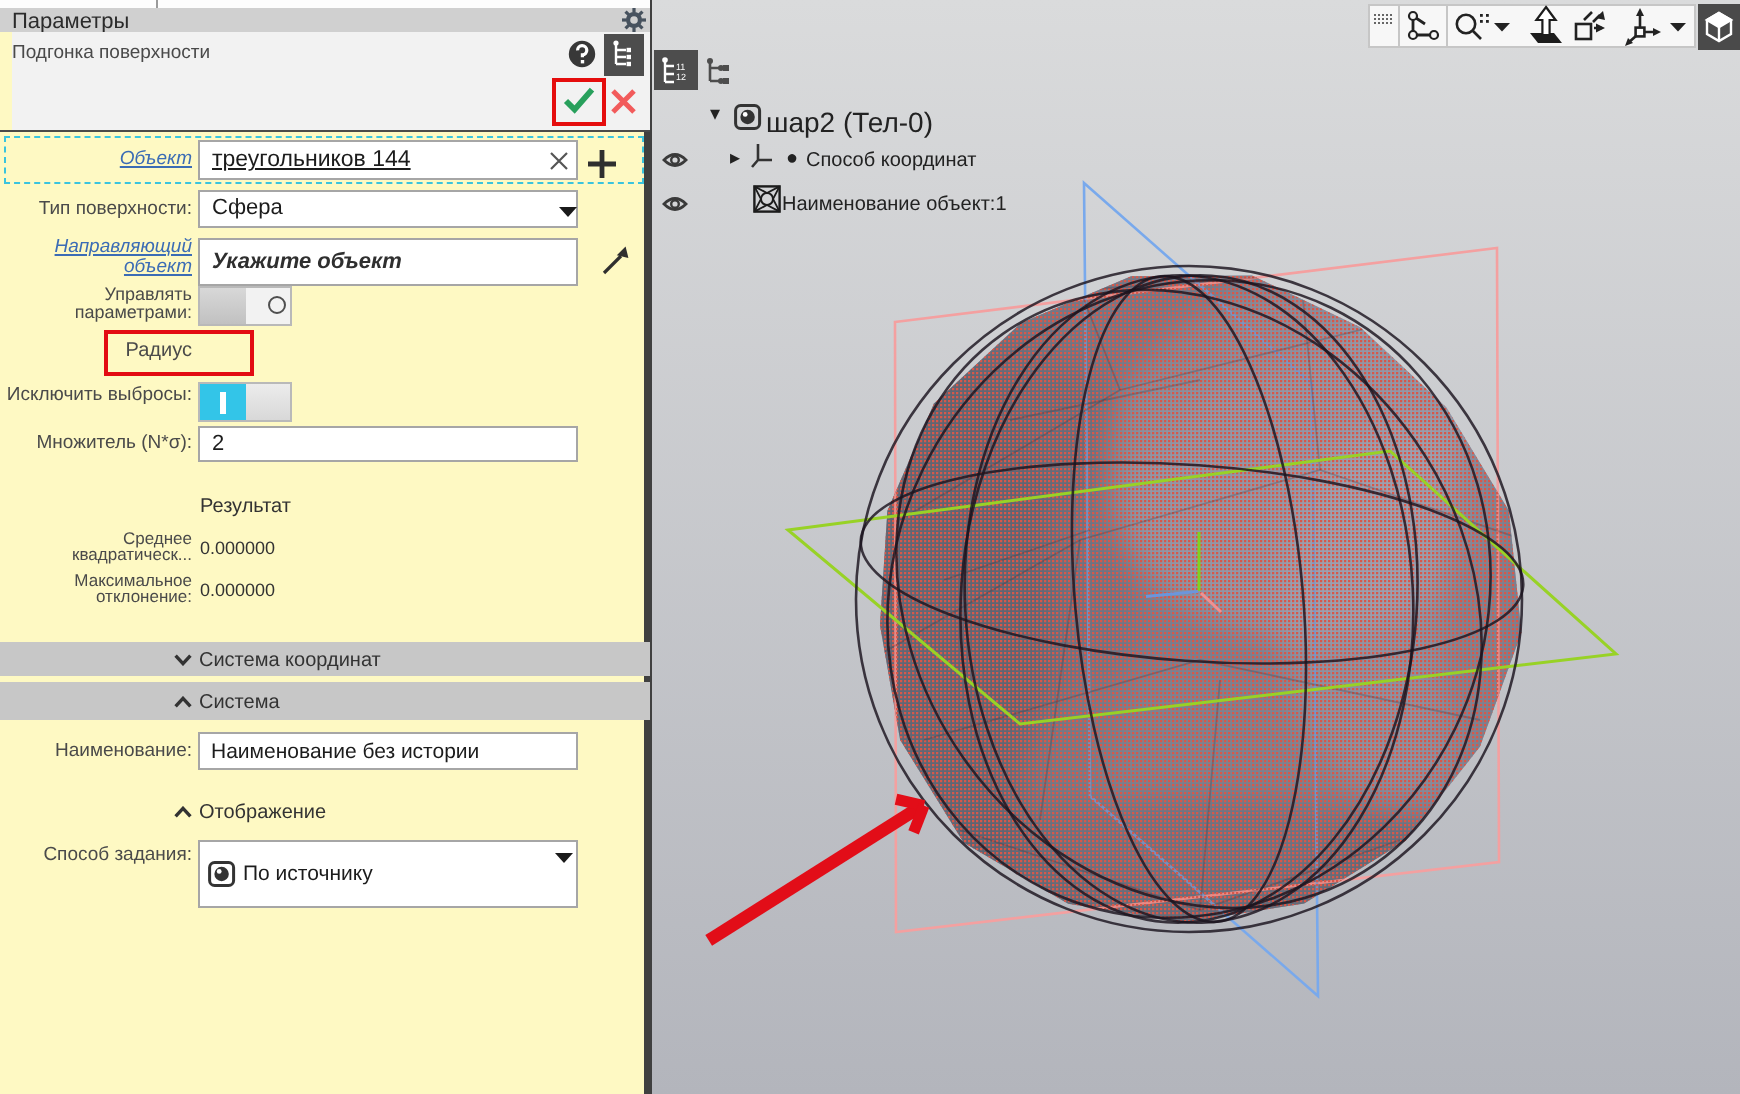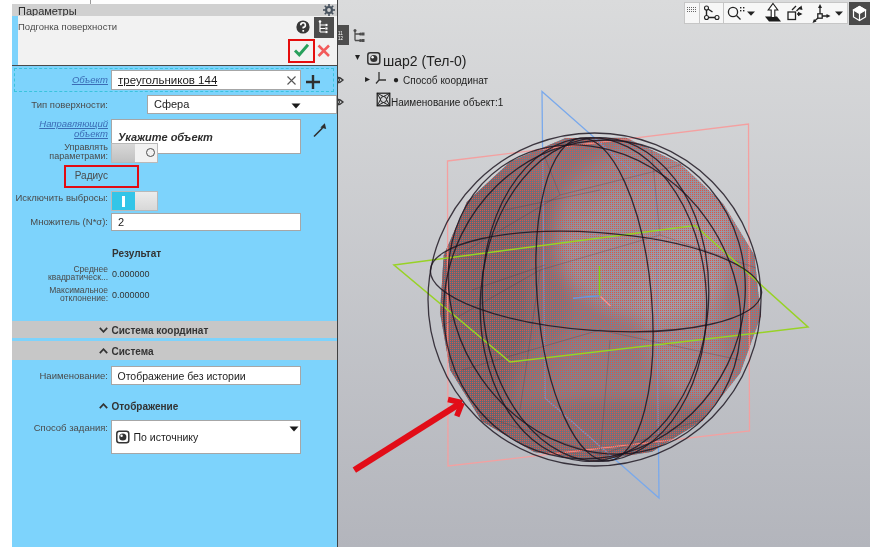--- a/index.html
+++ b/index.html
@@ -1,29 +1,29 @@
 <!DOCTYPE html>
 <html><head><meta charset="utf-8">
 <style>
  * { margin:0; padding:0; box-sizing:border-box; }
  html,body { width:870px; height:547px; overflow:hidden;
    font-family:"Liberation Sans", sans-serif; }
  .abs { position:absolute; }
  #viewport { position:absolute; left:326px; top:0; width:544px; height:547px;
    background:linear-gradient(#dadbdc, #b3b5bc); }
- #panel { position:absolute; left:12px; top:0; width:326px; height:547px;
-   background:#7dd3fc; border-right:1px solid #404040; }
+ #panel { position:absolute; left:0; top:0; width:326px; height:547px;
+   background:#fef9c3; border-right:4px solid #404040; }
  .lbl { position:absolute; color:#4a4a4a; font-size:9.5px; line-height:10px;
    text-align:right; white-space:nowrap; left:-80px; width:176px; }
  .lbl2 { position:absolute; color:#4a4a4a; font-size:8.5px; line-height:8px;
    text-align:right; left:-80px; width:176px; }
  .link { color:#3b6cb5; font-style:italic; text-decoration:underline; }
  .inp { position:absolute; background:#fff; border:1px solid #a6a6a6; font-size:11px;
     color:#1c1c1c; padding-left:6px; display:flex; align-items:center; white-space:nowrap; }
- .bold { font-weight:bold; color:#333; }
+ .bold { font-weight:normal; color:#333; }
 </style></head>
 <body>
 
 <div id="viewport"></div>
 
 <svg width="870" height="547" viewBox="0 0 870 547" style="position:absolute;left:0;top:0">
  <defs>
   <pattern id="dots" width="2" height="2" patternUnits="userSpaceOnUse">
     <rect x="0" y="0" width="1.12" height="1.12" fill="#d7584a"></rect>
   </pattern>
@@ -285,27 +285,27 @@
   <div class="lbl link" style="top:75px;">Объект</div>
   <div class="inp" style="left:99px;top:70px;width:190px;height:20px;font-size:11.5px;text-decoration:underline;">треугольников 144</div>
   <svg class="abs" style="left:274px;top:75px" width="11" height="11" viewBox="0 0 11 11">
     <path d="M1.5,1.5 L9.5,9.5 M9.5,1.5 L1.5,9.5" stroke="#555" stroke-width="1.1"></path>
   </svg>
   <svg class="abs" style="left:293px;top:73.5px" width="16" height="16" viewBox="0 0 16 16">
     <path d="M8,1 L8,15 M1,8 L15,8" stroke="#2f2f2f" stroke-width="2.4"></path>
   </svg>
 
   <div class="lbl" style="top:99.5px;">Тип поверхности:</div>
-  <div class="inp" style="left:99px;top:94.5px;width:190px;height:19.5px;margin-left:36px;">Сфера</div>
+  <div class="inp" style="left:99px;top:94.5px;width:190px;height:19.5px;">Сфера</div>
   <svg class="abs" style="left:278.5px;top:102.5px" width="10" height="6" viewBox="0 0 10 6">
       <path d="M0.5,0.5 L9.5,0.5 L5,5.5 Z" fill="#1a1a1a"></path>
     </svg>
 
   <div class="lbl link" style="top:118.5px;line-height:10px;font-size:9.5px;">Направляющий<br>объект</div>
-  <div class="inp" style="left:99px;top:119px;width:190px;height:35px;font-style:italic;font-weight:bold;color:#2f2f2f;">Укажите объект</div>
+  <div class="inp" style="left:99px;top:119px;width:190px;height:24px;font-style:italic;font-weight:bold;color:#2f2f2f;">Укажите объект</div>
   <svg class="abs" style="left:299px;top:121px" width="18" height="18" viewBox="0 0 18 18">
     <path d="M3,15.5 L11.5,7" stroke="#2f2f2f" stroke-width="1.6"></path>
     <polygon points="13.8,2.2 15.2,8 9.4,6.6" fill="#2f2f2f"></polygon>
   </svg>
 
   <div class="lbl2" style="top:142.5px;line-height:9.5px;font-size:9px;">Управлять<br>параметрами:</div>
   <div class="abs" style="left:99px;top:143px;width:47px;height:20px;border:1px solid #b9b9b9;background:#f2f2f2">
     <div class="abs" style="left:0;top:0;width:23px;height:18px;background:linear-gradient(#d8d8d8,#c1c1c1)"></div>
     <div class="abs" style="left:33.5px;top:4px;width:9px;height:9px;border:1.8px solid #4f4f4f;border-radius:50%"></div>
   </div>
@@ -335,21 +335,21 @@
     </svg>
   <div class="abs bold" style="left:99.5px;top:324.5px;font-size:10px;">Система координат</div>
 
   <div class="abs" style="left:0;top:341px;width:325px;height:19px;background:#c7c7c7"></div>
   <svg class="abs" style="left:87px;top:347.5px" width="9" height="6" viewBox="0 0 9 6">
       <path d="M0.8,5.2 L4.5,1.2 L8.2,5.2" stroke="#333" stroke-width="1.7" fill="none"></path>
     </svg>
   <div class="abs bold" style="left:99.5px;top:345.5px;font-size:10px;">Система</div>
 
   <div class="lbl" style="top:370.5px;right:232px;">Наименование:</div>
-  <div class="inp" style="left:98.5px;top:366px;width:190px;height:19px;font-size:10.5px;">Отображение без истории</div>
+  <div class="inp" style="left:98.5px;top:366px;width:190px;height:19px;font-size:10.5px;">Наименование без истории</div>
 
   <svg class="abs" style="left:87px;top:402.5px" width="9" height="6" viewBox="0 0 9 6">
       <path d="M0.8,5.2 L4.5,1.2 L8.2,5.2" stroke="#333" stroke-width="1.7" fill="none"></path>
     </svg>
   <div class="abs bold" style="left:99.5px;top:400.5px;font-size:10px;">Отображение</div>
 
   <div class="lbl" style="top:423px;right:232px;">Способ задания:</div>
   <div class="inp" style="left:98.5px;top:420px;width:190px;height:34px;">
     <svg width="14" height="14" viewBox="0 0 14 13" style="margin-right:4px;margin-left:-2px">
       <rect x="0.8" y="0.8" width="12" height="11.4" rx="2.5" fill="none" stroke="#333" stroke-width="1.5"></rect>

